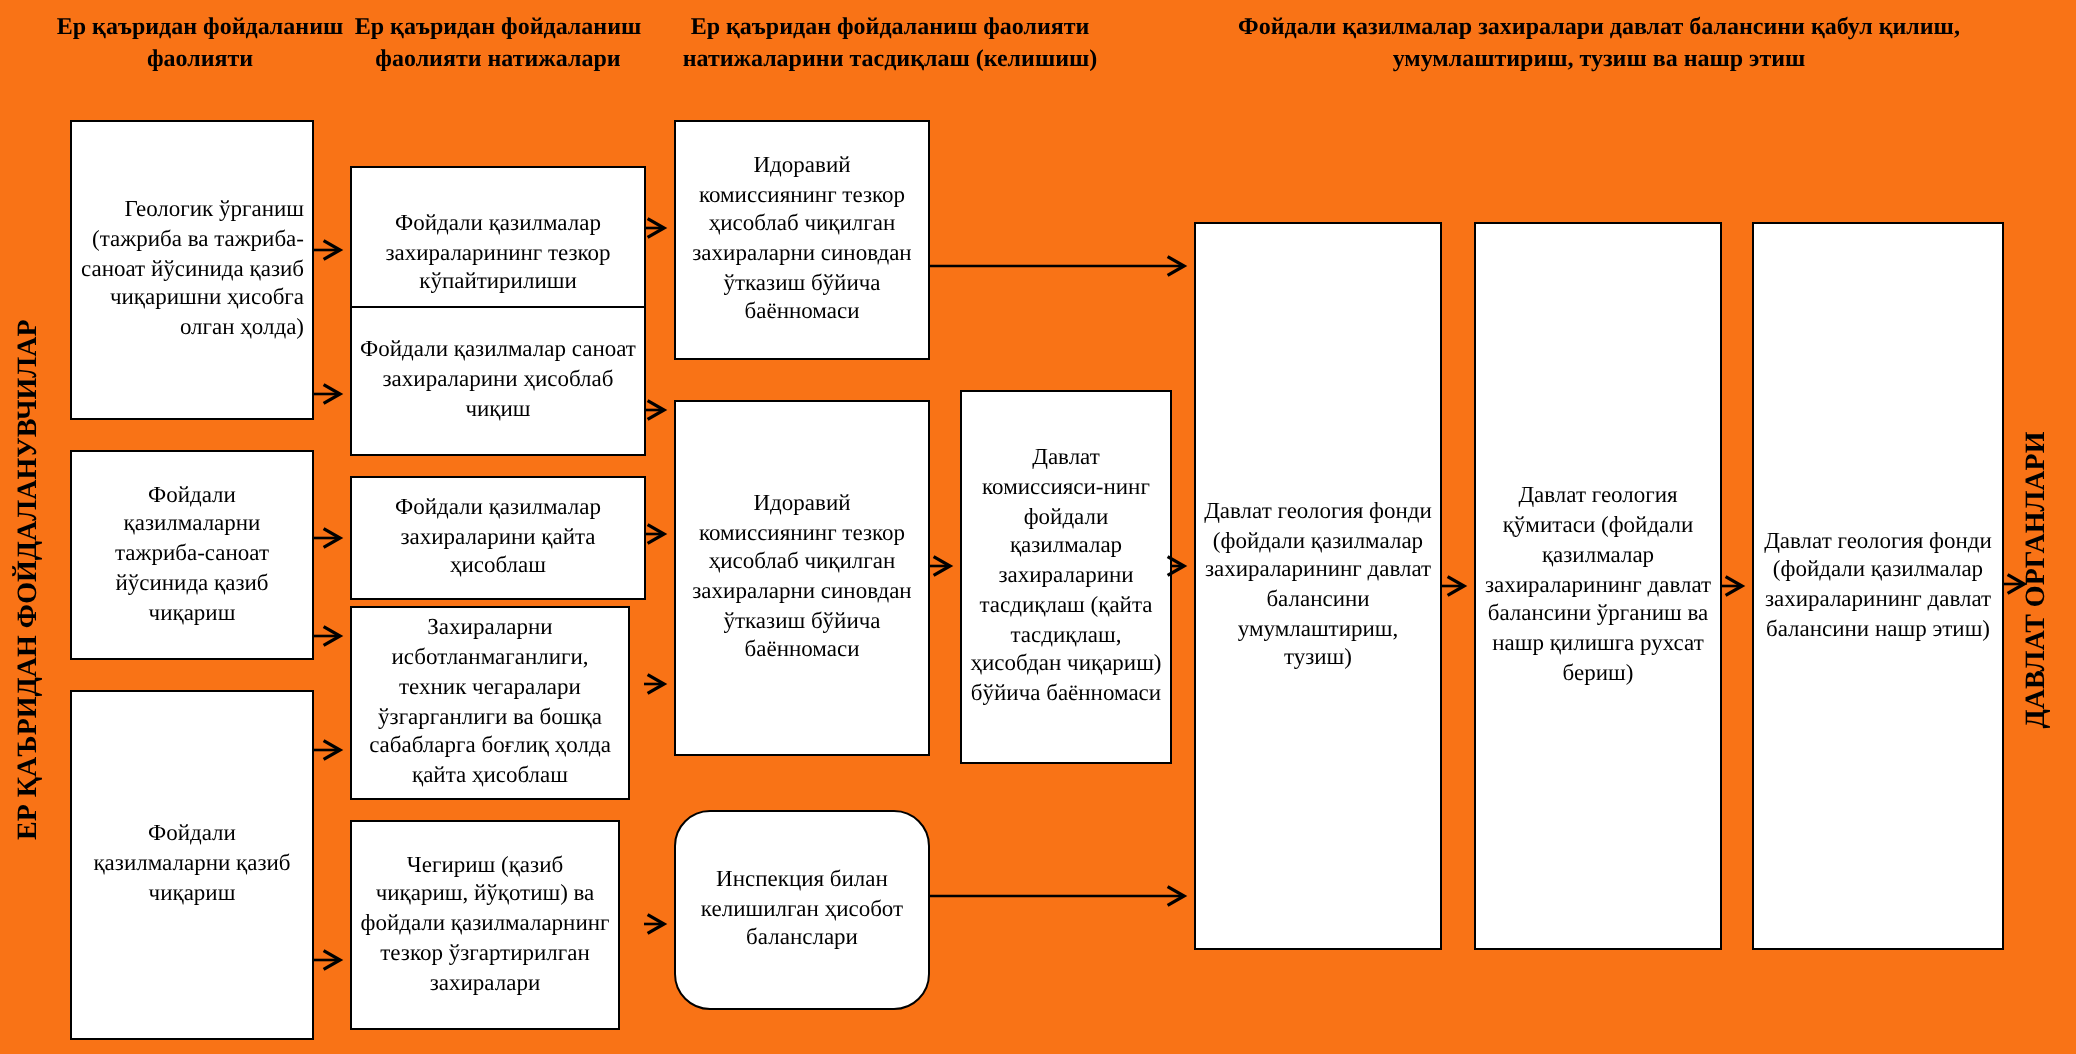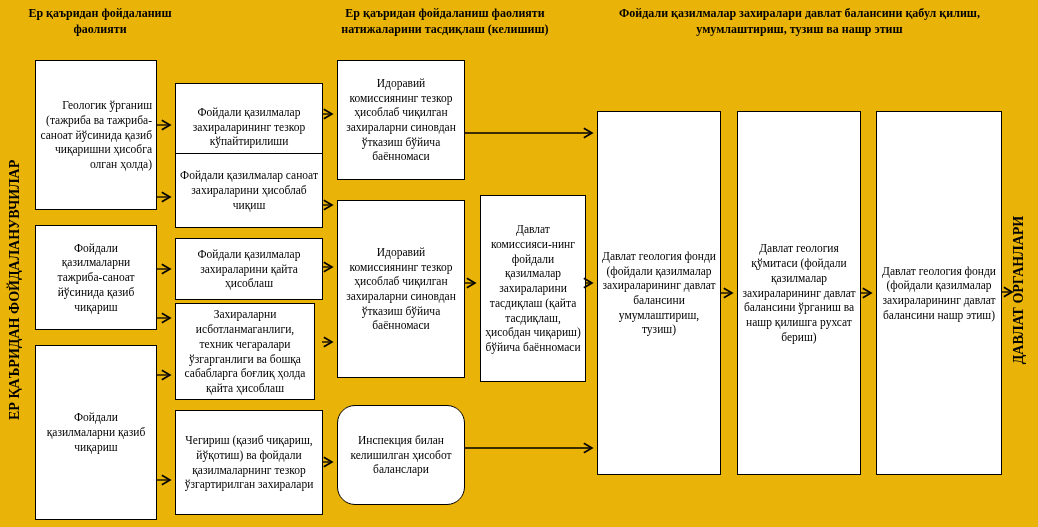--- a/index.html
+++ b/index.html
@@ -1,19 +1,19 @@
 <!DOCTYPE html>
 <html><head>
 <meta charset="utf-8">
 <style>
   html,body{margin:0;padding:0;background:#ffffff;}
   #canvas{
     position:relative;
     width:1038px;height:527px;
-    background:#eab308;
+    background:#f97316;
     font-family:"Liberation Serif","DejaVu Serif",serif;
     color:#000000;
     overflow:hidden;
   }
   .hdr{
     position:absolute;
     font-weight:bold;
     font-size:12px;
     line-height:1.3;
     text-align:center;
@@ -46,35 +46,36 @@
     width:1038px;height:527px;
     pointer-events:none;
   }
 </style>
 </head>
 <body>
 
 <div id="canvas">
 
   <div class="hdr" style="left:25px;top:6px;width:150px;">Ер қаъридан фойдаланиш фаолияти</div>
+  <div class="hdr" style="left:174px;top:6px;width:150px;">Ер қаъридан фойдаланиш фаолияти натижалари</div>
   <div class="hdr" style="left:330px;top:6px;width:230px;">Ер қаъридан фойдаланиш фаолияти натижаларини тасдиқлаш (келишиш)</div>
   <div class="hdr" style="left:597px;top:6px;width:405px;">Фойдали қазилмалар захиралари давлат балансини қабул қилиш, умумлаштириш, тузиш ва нашр этиш</div>
 
   <div class="vlabel" style="left:-115px;top:282px;width:260px;">ЕР ҚАЪРИДАН ФОЙДАЛАНУВЧИЛАР</div>
   <div class="vlabel" style="left:909px;top:282px;width:220px;">ДАВЛАТ ОРГАНЛАРИ</div>
 
   <div class="box" style="left:35px;top:60px;width:122px;height:150px;text-align:right;">Геологик ўрганиш (тажриба ва тажриба-саноат йўсинида қазиб чиқаришни ҳисобга олган ҳолда)</div>
   <div class="box" style="left:35px;top:225px;width:122px;height:105px;">Фойдали қазилмаларни тажриба-саноат йўсинида қазиб чиқариш</div>
   <div class="box" style="left:35px;top:345px;width:122px;height:175px;">Фойдали қазилмаларни қазиб чиқариш</div>
 
   <div class="box" style="left:175px;top:60px;width:148px;height:88px;margin-top:23px;">Фойдали қазилмалар захираларининг тезкор кўпайтирилиши</div>
   <div class="box" style="left:175px;top:153px;width:148px;height:75px;">Фойдали қазилмалар саноат захираларини ҳисоблаб чиқиш</div>
   <div class="box" style="left:175px;top:238px;width:148px;height:62px;">Фойдали қазилмалар захираларини қайта ҳисоблаш</div>
   <div class="box" style="left:175px;top:303px;width:140px;height:97px;">Захираларни исботланмаганлиги, техник чегаралари ўзгарганлиги ва бошқа сабабларга боғлиқ ҳолда қайта ҳисоблаш</div>
-  <div class="box" style="left:175px;top:410px;width:148px;height:105px;">Чегириш (қазиб чиқариш, йўқотиш) ва фойдали қазилмаларнинг тезкор ўзгартирилган захиралари</div>
+  <div class="box" style="left:175px;top:410px;width:135px;height:105px;">Чегириш (қазиб чиқариш, йўқотиш) ва фойдали қазилмаларнинг тезкор ўзгартирилган захиралари</div>
 
   <div class="box" style="left:337px;top:60px;width:128px;height:120px;">Идоравий комиссиянинг тезкор ҳисоблаб чиқилган захираларни синовдан ўтказиш бўйича баённомаси</div>
   <div class="box" style="left:337px;top:200px;width:128px;height:178px;">Идоравий комиссиянинг тезкор ҳисоблаб чиқилган захираларни синовдан ўтказиш бўйича баённомаси</div>
   <div class="box" style="left:337px;top:405px;width:128px;height:100px;border-radius:18px;">Инспекция билан келишилган ҳисобот баланслари</div>
 
   <div class="box" style="left:480px;top:195px;width:106px;height:187px;">Давлат комиссияси-нинг фойдали қазилмалар захираларини тасдиқлаш (қайта тасдиқлаш, ҳисобдан чиқариш) бўйича баённомаси</div>
 
   <div class="box" style="left:597px;top:111px;width:124px;height:364px;">Давлат геология фонди (фойдали қазилмалар захираларининг давлат балансини умумлаштириш, тузиш)</div>
   <div class="box" style="left:737px;top:111px;width:124px;height:364px;">Давлат геология қўмитаси (фойдали қазилмалар захираларининг давлат балансини ўрганиш ва нашр қилишга рухсат бериш)</div>
   <div class="box" style="left:876px;top:111px;width:126px;height:364px;">Давлат геология фонди (фойдали қазилмалар захираларининг давлат балансини нашр этиш)</div>

